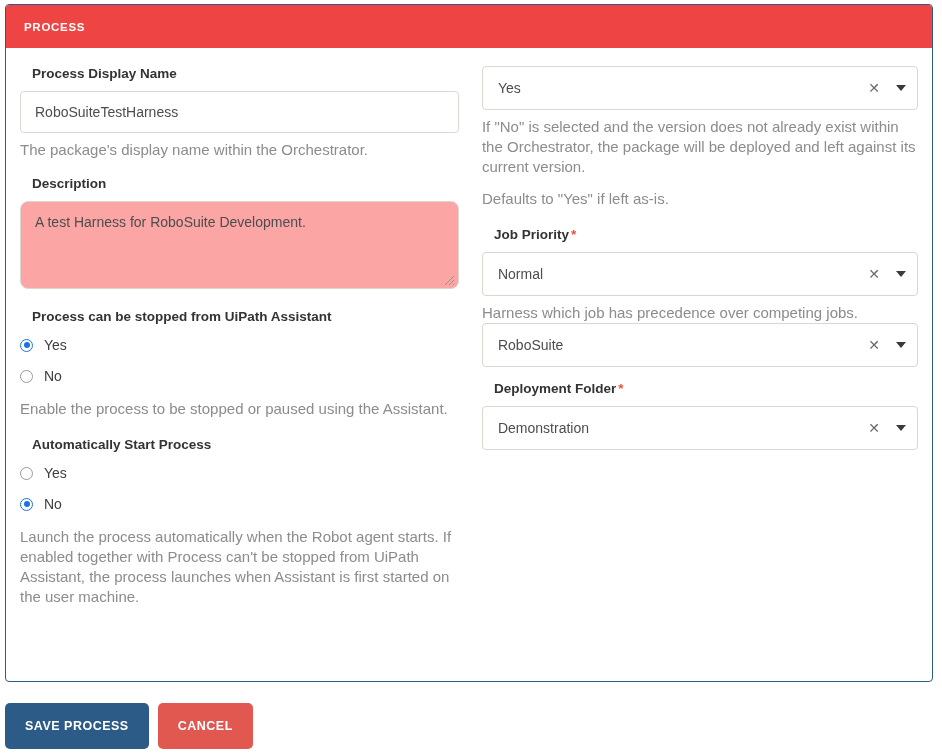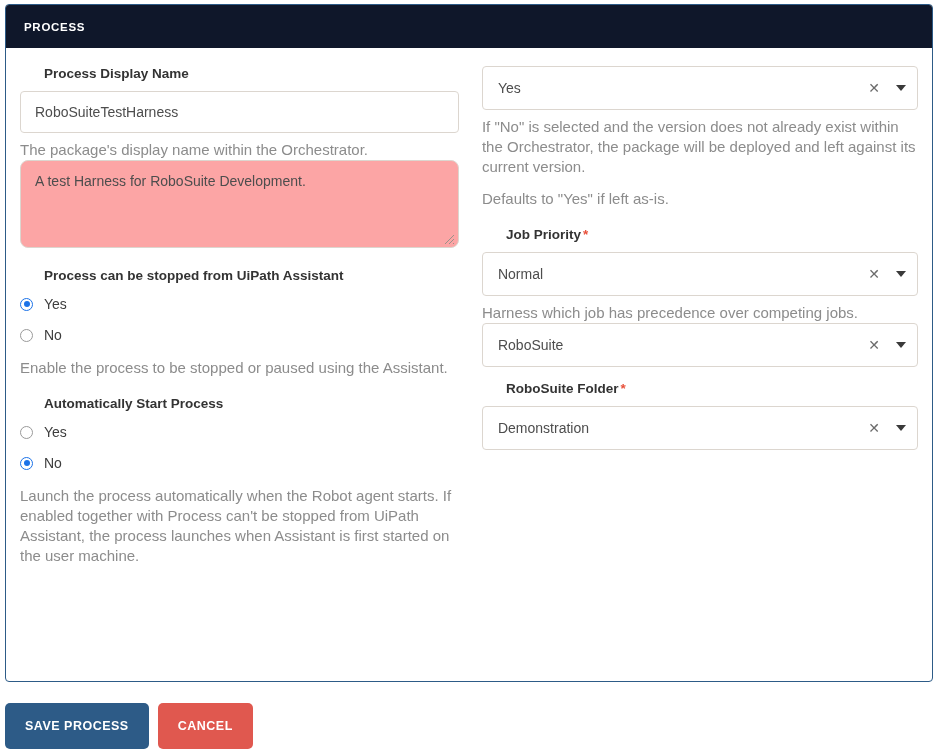--- a/index.html
+++ b/index.html
@@ -24,21 +24,21 @@
     width: 928px;
     height: 678px;
     border: 1px solid #2d5b87;
     border-radius: 4px;
     box-sizing: border-box;
     background: #ffffff;
     overflow: hidden;
   }
   .card-header {
     height: 43px;
-    background: #0f172a;
+    background: #ef4444;
     color: #ffffff;
     display: flex;
     align-items: center;
     padding-left: 18px;
     box-sizing: border-box;
   }
   .card-header-title {
     font-size: 11.5px;
     font-weight: bold;
     letter-spacing: 0.7px;
@@ -58,21 +58,21 @@
   .col-right {
     width: 455px;
     padding-left: 5px;
   }
 
   
   .field-label {
     font-size: 13.5px;
     font-weight: bold;
     color: #333333;
-    margin: 0 0 9px 12px;
+    margin: 0 0 9px 0;
     line-height: 16px;
     padding-left: 12px;
   }
   .req-star {
     color: #e8503a;
     font-weight: bold;
     margin-left: 2px;
   }
   .help-text {
     font-size: 15px;
@@ -258,20 +258,21 @@
   </div>
 
   <div class="card-body">
 
     <div class="col col-left">
 
       <div class="field-label">Process Display Name</div>
       <input class="text-input" type="text" value="RoboSuiteTestHarness" style="">
       <p class="help-text">The package's display name within the Orchestrator.</p>
 
+      <div class="field-label mt16">Description</div>
       <div class="textarea-wrap">
         <textarea class="textarea-input" style="">A test Harness for RoboSuite Development.</textarea>
         <svg class="resize-grip" viewBox="0 0 11 11">
           <path d="M10 1 L1 10 M10 5 L5 10 M10 9 L9 10" stroke="#9a9189" stroke-width="1" fill="none"></path>
         </svg>
       </div>
 
       <div class="field-label mt20">Process can be stopped from UiPath Assistant</div>
       <div class="radio-row">
         <span class="radio checked"></span>
@@ -322,21 +323,21 @@
 
       <div class="select">
         <span class="select-value">RoboSuite</span>
         <span class="select-clear">✕</span>
         <span class="select-caret">
           <span class="caret-tri"></span>
         </span>
       </div>
 
       <div class="field-label mt14">
-        <span>RoboSuite Folder</span><span class="req-star">*</span>
+        <span>Deployment Folder</span><span class="req-star">*</span>
       </div>
       <div class="select">
         <span class="select-value">Demonstration</span>
         <span class="select-clear">✕</span>
         <span class="select-caret">
           <span class="caret-tri"></span>
         </span>
       </div>
 
     </div>

